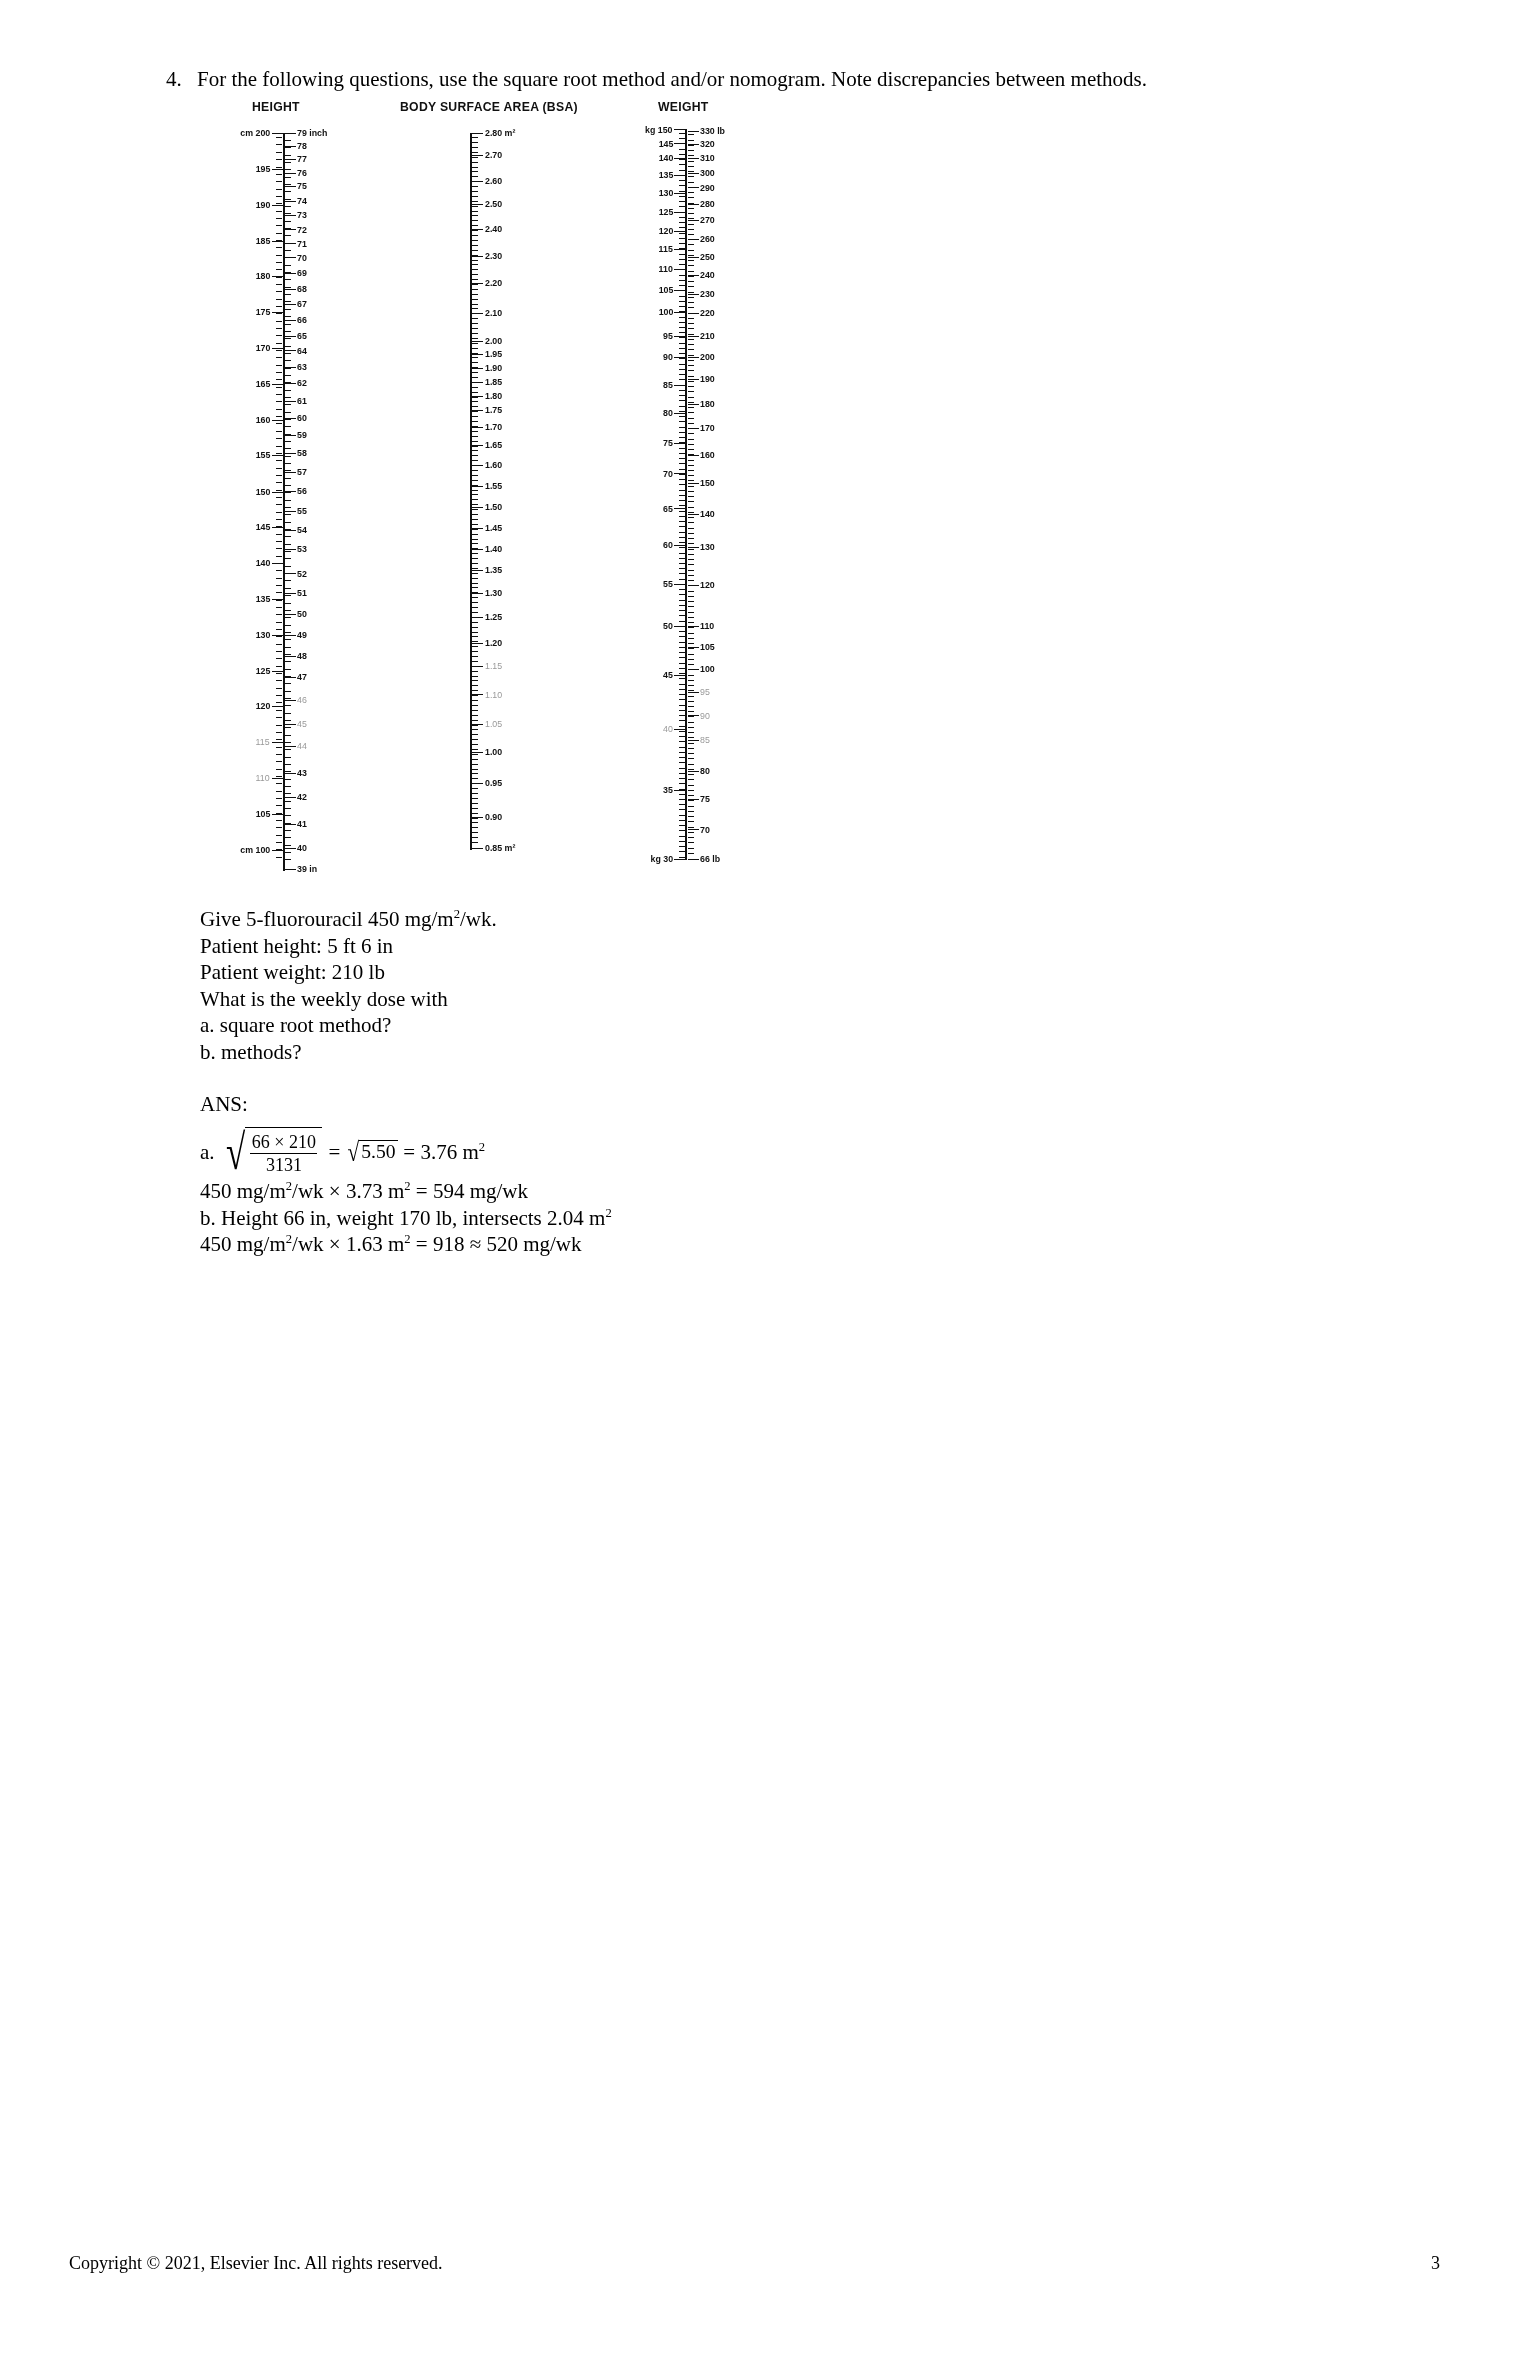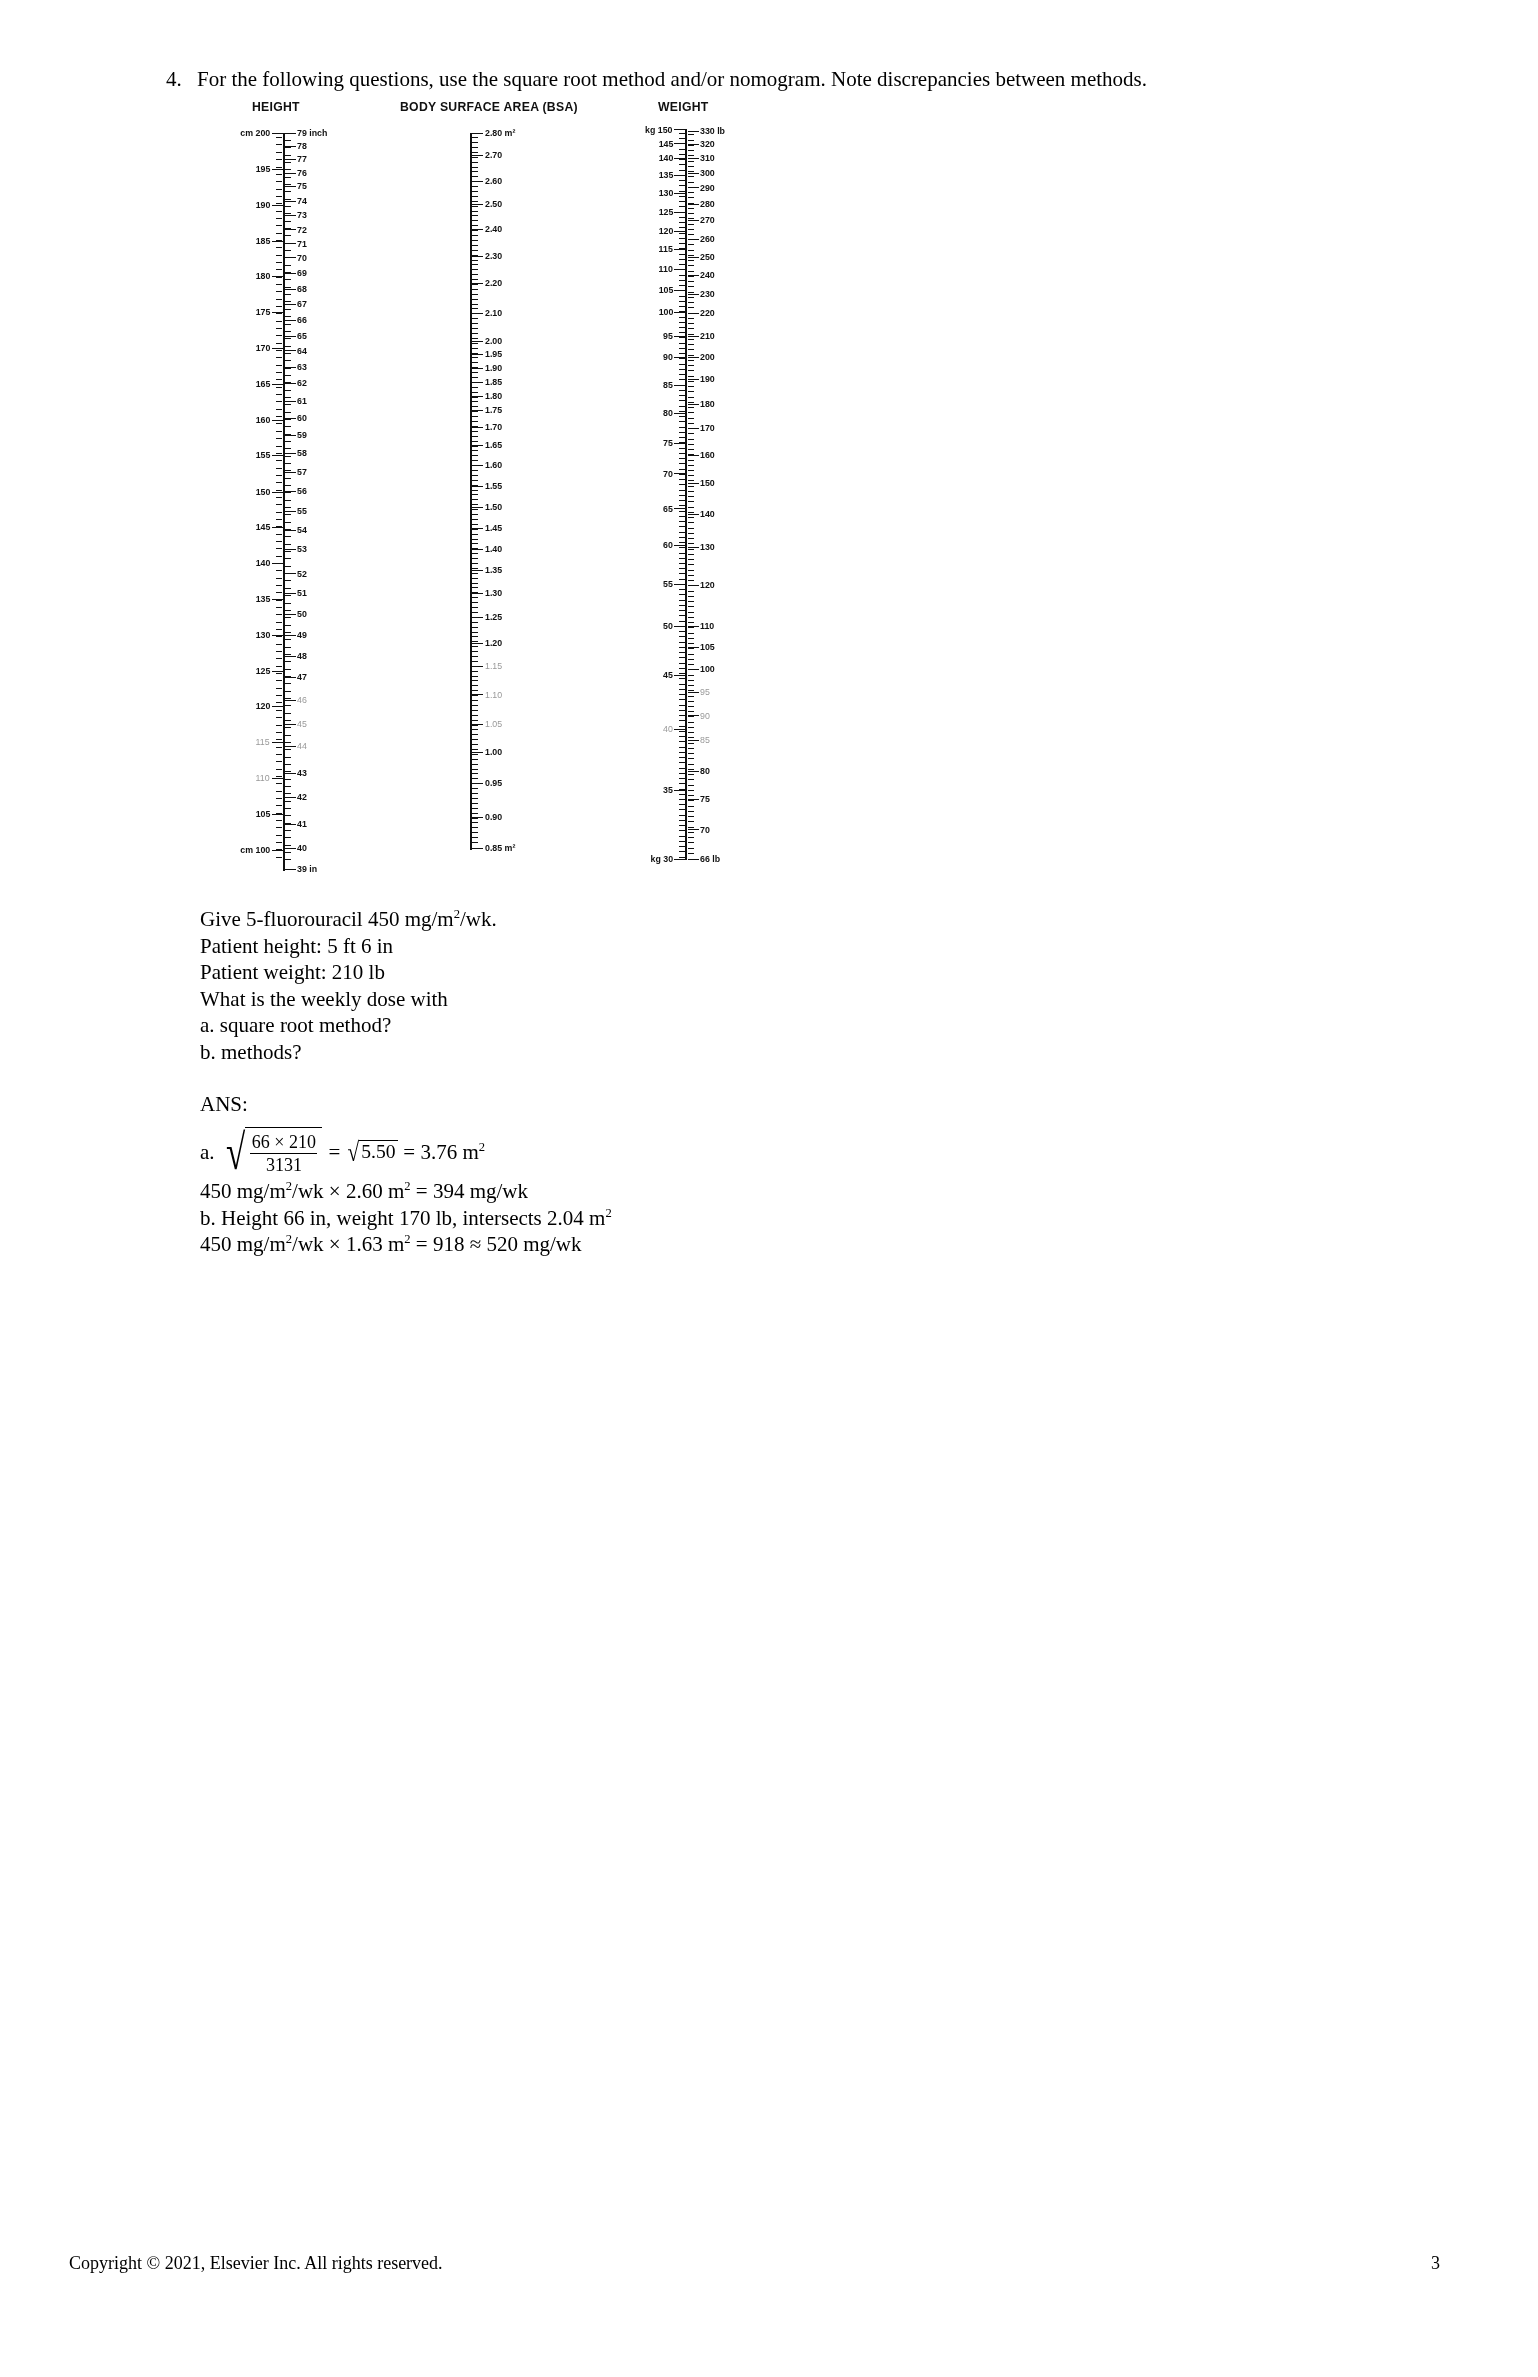--- a/index.html
+++ b/index.html
@@ -1005,20 +1005,20 @@
   </span>
   <span style="margin:0 5.6px 0 7px;">=</span>
   <span class="sqrt-small">
     <span class="sym">√</span>
     <span class="rad">5.50</span>
   </span>
   <span style="margin-left:5.6px;"><span>= 3.76 m</span><sup>2</sup></span>
 </div>
 
 <div class="abs body-text" style="top:1178px;">
-  <div><span>450 mg/m</span><sup>2</sup><span>/wk × 2.60 m</span><sup>2</sup><span> = 394 mg/wk</span></div>
+  <div><span>450 mg/m</span><sup>2</sup><span>/wk × 3.73 m</span><sup>2</sup><span> = 594 mg/wk</span></div>
   <div><span>b. Height 66 in, weight 170 lb, intersects 2.04 m</span><sup>2</sup></div>
   <div><span>450 mg/m</span><sup>2</sup><span>/wk × 1.63 m</span><sup>2</sup><span> = 918 ≈ 520 mg/wk</span></div>
 </div>
 
 <div class="abs footer" style="left:69px;">Copyright © 2021, Elsevier Inc. All rights reserved.</div>
 <div class="abs footer" style="left:1431px;">3</div>
 
 
 </body></html>

